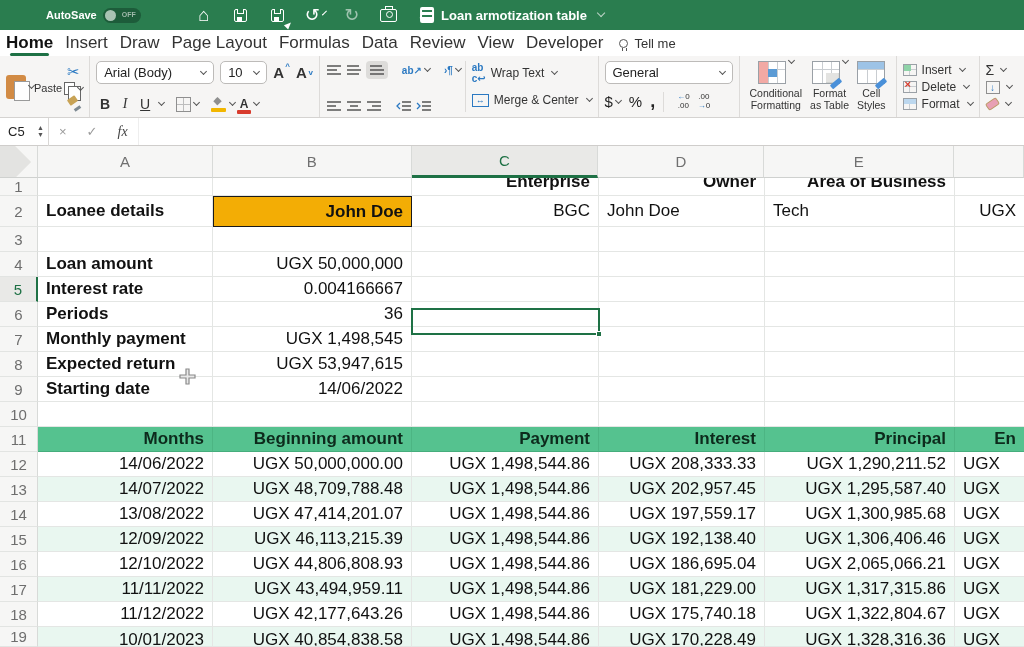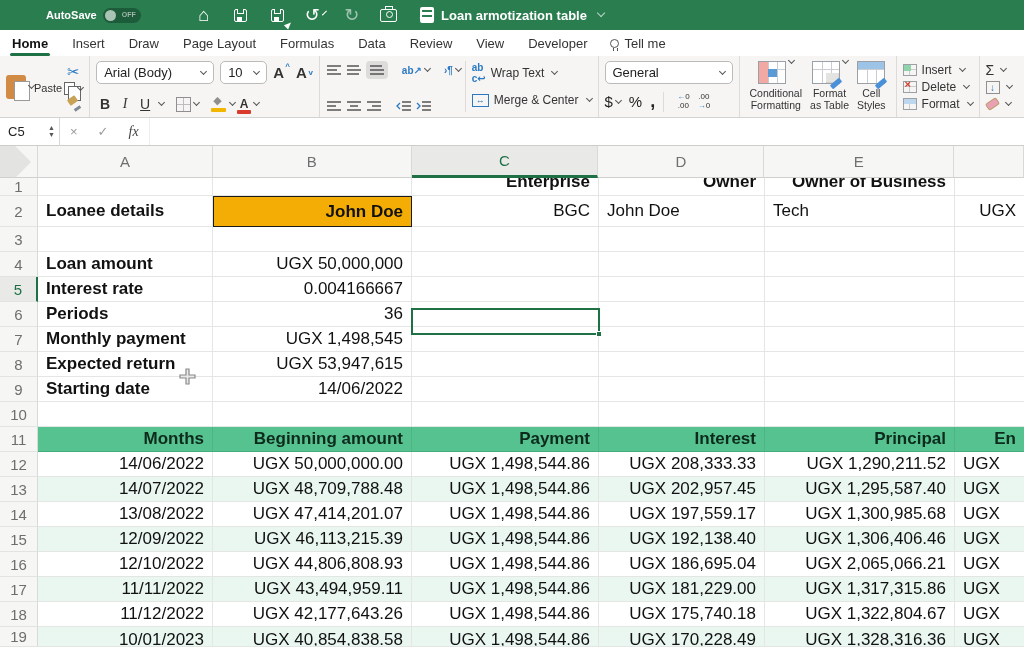--- a/index.html
+++ b/index.html
@@ -33,21 +33,21 @@
   .doc-title-wrap { position:absolute; left:50%; transform:translateX(-50%); display:flex; align-items:center; gap:7px; }
   .xdoc { width:14px; height:16px; background:#fff; border-radius:2px; position:relative; }
   .xdoc::before { content:""; position:absolute; inset:3px 2px; background:
      linear-gradient(#2a7d4f 0 0) 0 0/100% 2px no-repeat,
      linear-gradient(#2a7d4f 0 0) 0 5px/100% 2px no-repeat,
      linear-gradient(#2a7d4f 0 0) 0 10px/100% 2px no-repeat; }
   .doc-title { font-size:13px; font-weight:bold; color:#fff; }
 
   
   .tabrow { position:absolute; left:0; top:30px; width:1024px; height:26px; background:#fff; display:flex; align-items:center; gap:0; }
-  .tab { font-size:13px; color:#333; padding:4px 12px; height:26px; display:flex; align-items:center; position:relative; }
+  .tab { font-size:17px; color:#333; padding:4px 6px; height:26px; display:flex; align-items:center; position:relative; }
   .tab.active { font-weight:bold; color:#111; }
   .tab.active::after { content:""; position:absolute; left:10px; right:10px; bottom:0; height:3px; background:#1e7145; border-radius:2px; }
   .tellme { display:flex; align-items:center; gap:6px; padding:0 10px; font-size:13px; color:#333; }
   .bulb { width:9px; height:9px; border:1.4px solid #555; border-radius:50%; position:relative; display:inline-block; }
   .bulb::after { content:""; position:absolute; left:2px; bottom:-4px; width:3px; height:3px; border-left:1.4px solid #555; border-right:1.4px solid #555; }
 
   
   .ribbon { position:absolute; left:0; top:56px; width:1024px; height:62px; background:#f6f5f4; border-bottom:1px solid #d5d3d1; display:flex; }
   .rgroup { display:flex; padding:5px 6px; position:relative; }
   .rgroup + .rgroup { border-left:1px solid #dddbd9; }
@@ -110,21 +110,21 @@
   .tiny-grid.del::after { content:"×"; position:absolute; left:1px; top:-4px; color:#d83b2d; font-size:11px; font-weight:bold; }
   .tiny-grid.fmt::after { content:""; position:absolute; left:0; top:0; width:100%; height:5px; background:#bcd7ee; }
   .editgrp { display:flex; flex-direction:column; justify-content:space-between; }
   .editbtn { display:flex; align-items:center; height:18px; gap:4px; }
   .g-sigma::after { content:"Σ"; font-size:14px; color:#333; }
   .filldown { width:14px; height:13px; border:1px solid #8f8f8f; display:flex; align-items:center; justify-content:center; font-size:10px; color:#2b79c2; }
   .eraser { width:13px; height:8px; background:#e8a0b4; border:1px solid #b96; transform:rotate(-35deg); border-radius:2px; }
 
   
   .fbar { position:absolute; left:0; top:118px; width:1024px; height:28px; background:#fff; border-bottom:1px solid #cfcdcb; display:flex; align-items:center; }
-  .namebox { width:60px; height:28px; border-right:1px solid #d9d7d5; display:flex; align-items:center; padding:0 4px 0 8px; font-size:13px; color:#222; position:relative; }
+  .namebox { width:49px; height:28px; border-right:1px solid #d9d7d5; display:flex; align-items:center; padding:0 4px 0 8px; font-size:13px; color:#222; position:relative; }
   .stepper { margin-left:auto; display:flex; flex-direction:column; align-items:center; line-height:0; }
   .stepper span { font-size:7px; color:#555; line-height:.9; }
   .fb-ic { font-size:13px; color:#9a9a9a; padding:0 10px; }
   .fb-check { color:#9a9a9a; }
   .fb-fx { font-style:italic; font-family:"Liberation Serif","DejaVu Serif",serif; color:#444; font-size:14px; }
   .fb-input { flex:1; height:100%; border-left:1px solid #eee; }
 
   
   .grid { position:absolute; left:0; top:146px; width:1024px; height:501px; background:#fff; }
   .colheads { display:flex; height:32px; }
@@ -497,21 +497,21 @@
         <div class="colhead" style="width: 190px;">E</div>
         <div class="colhead" style="width: 70px;"></div>
       </div>
     <div class="gridbody">
         <div class="grow cliptop" style="height: 18px;">
           <div class="gutter">1</div>
           <div class="cell b" style="width: 175px;"></div>
           <div class="cell b" style="width: 199px;"></div>
           <div class="cell b" style="width: 187px;">Enterprise</div>
           <div class="cell b" style="width: 166px;">Owner</div>
-          <div class="cell b" style="width: 190px;">Owner of Business</div>
+          <div class="cell b" style="width: 190px;">Area of Business</div>
           <div class="cell b" style="width: 70px;"></div>
         </div>
         <div class="grow" style="height: 31px;">
           <div class="gutter">2</div>
           <div class="cell al b" style="width: 175px;">Loanee details</div>
           <div class="cell orange b" style="width: 199px;">John Doe</div>
           <div class="cell" style="width: 187px;">BGC</div>
           <div class="cell al" style="width: 166px;">John Doe</div>
           <div class="cell al" style="width: 190px;">Tech</div>
           <div class="cell" style="width: 70px;">UGX</div>

